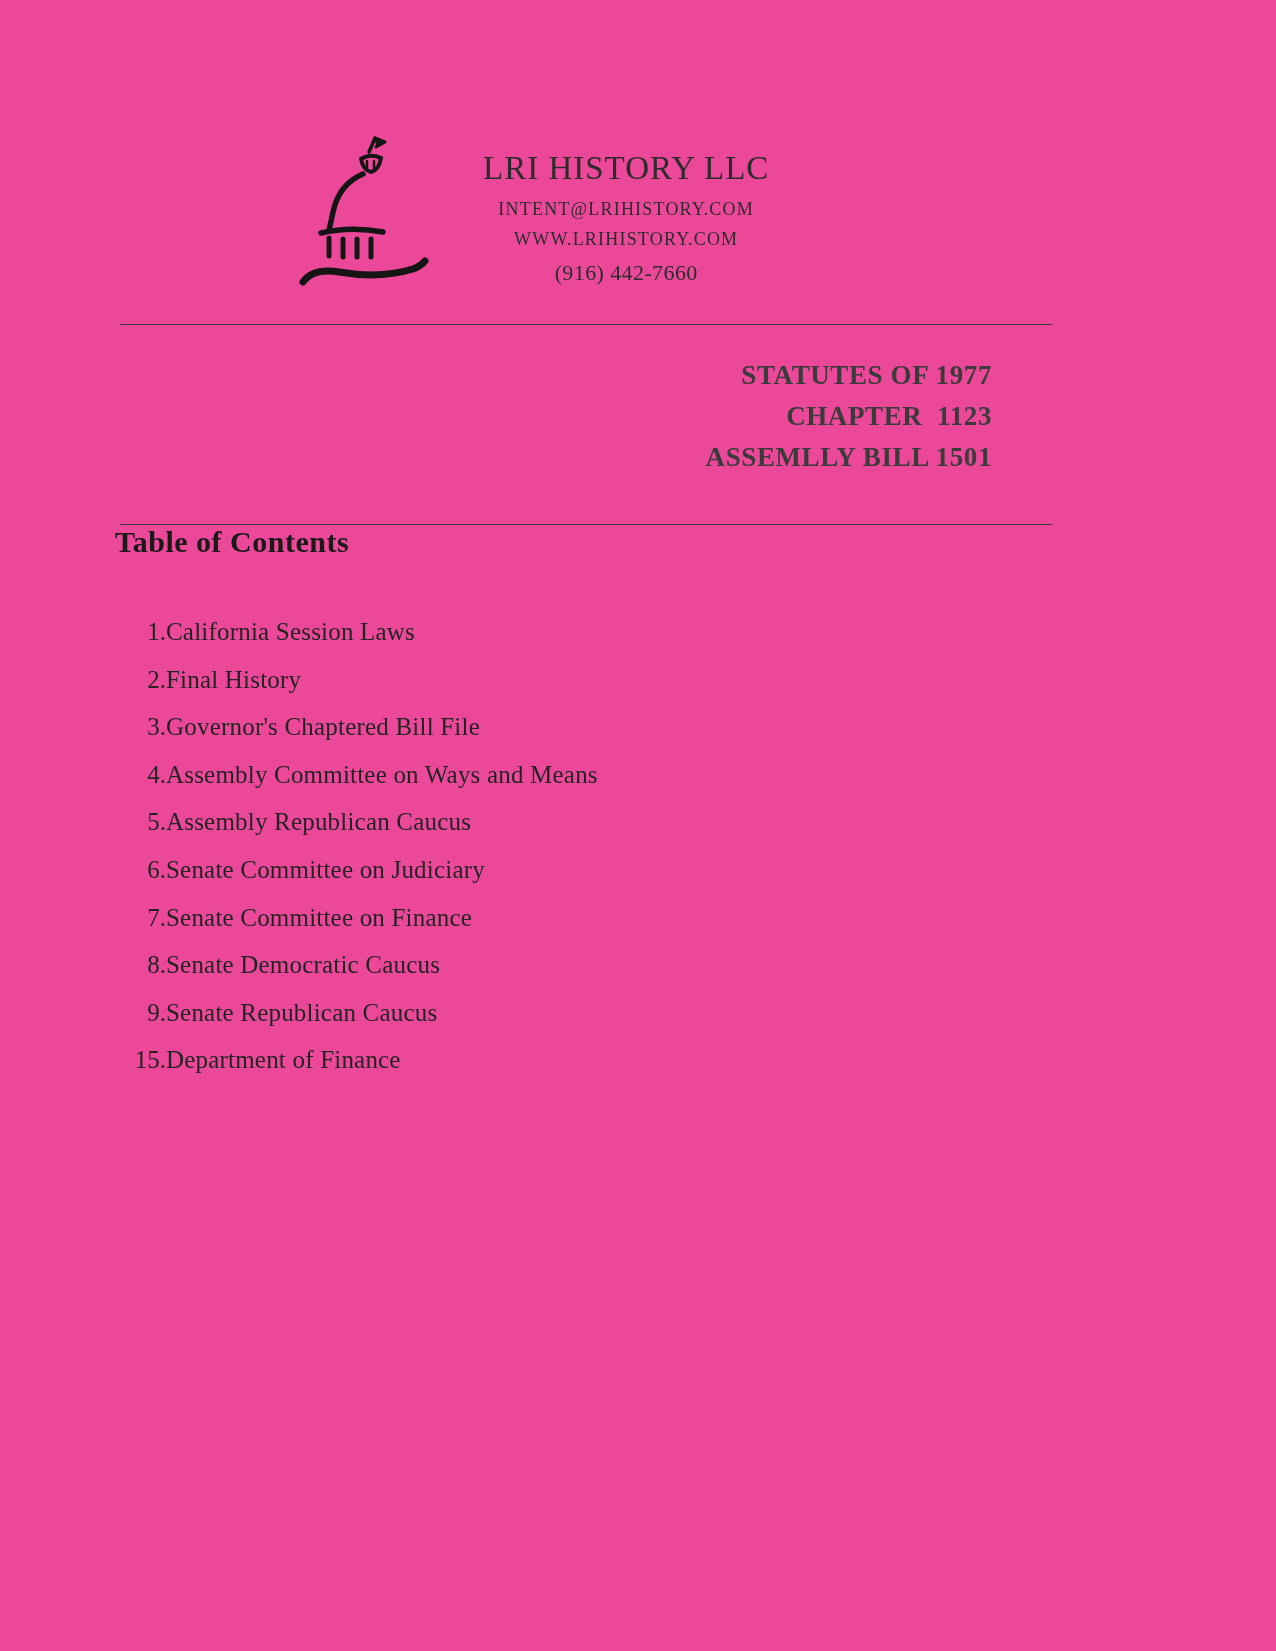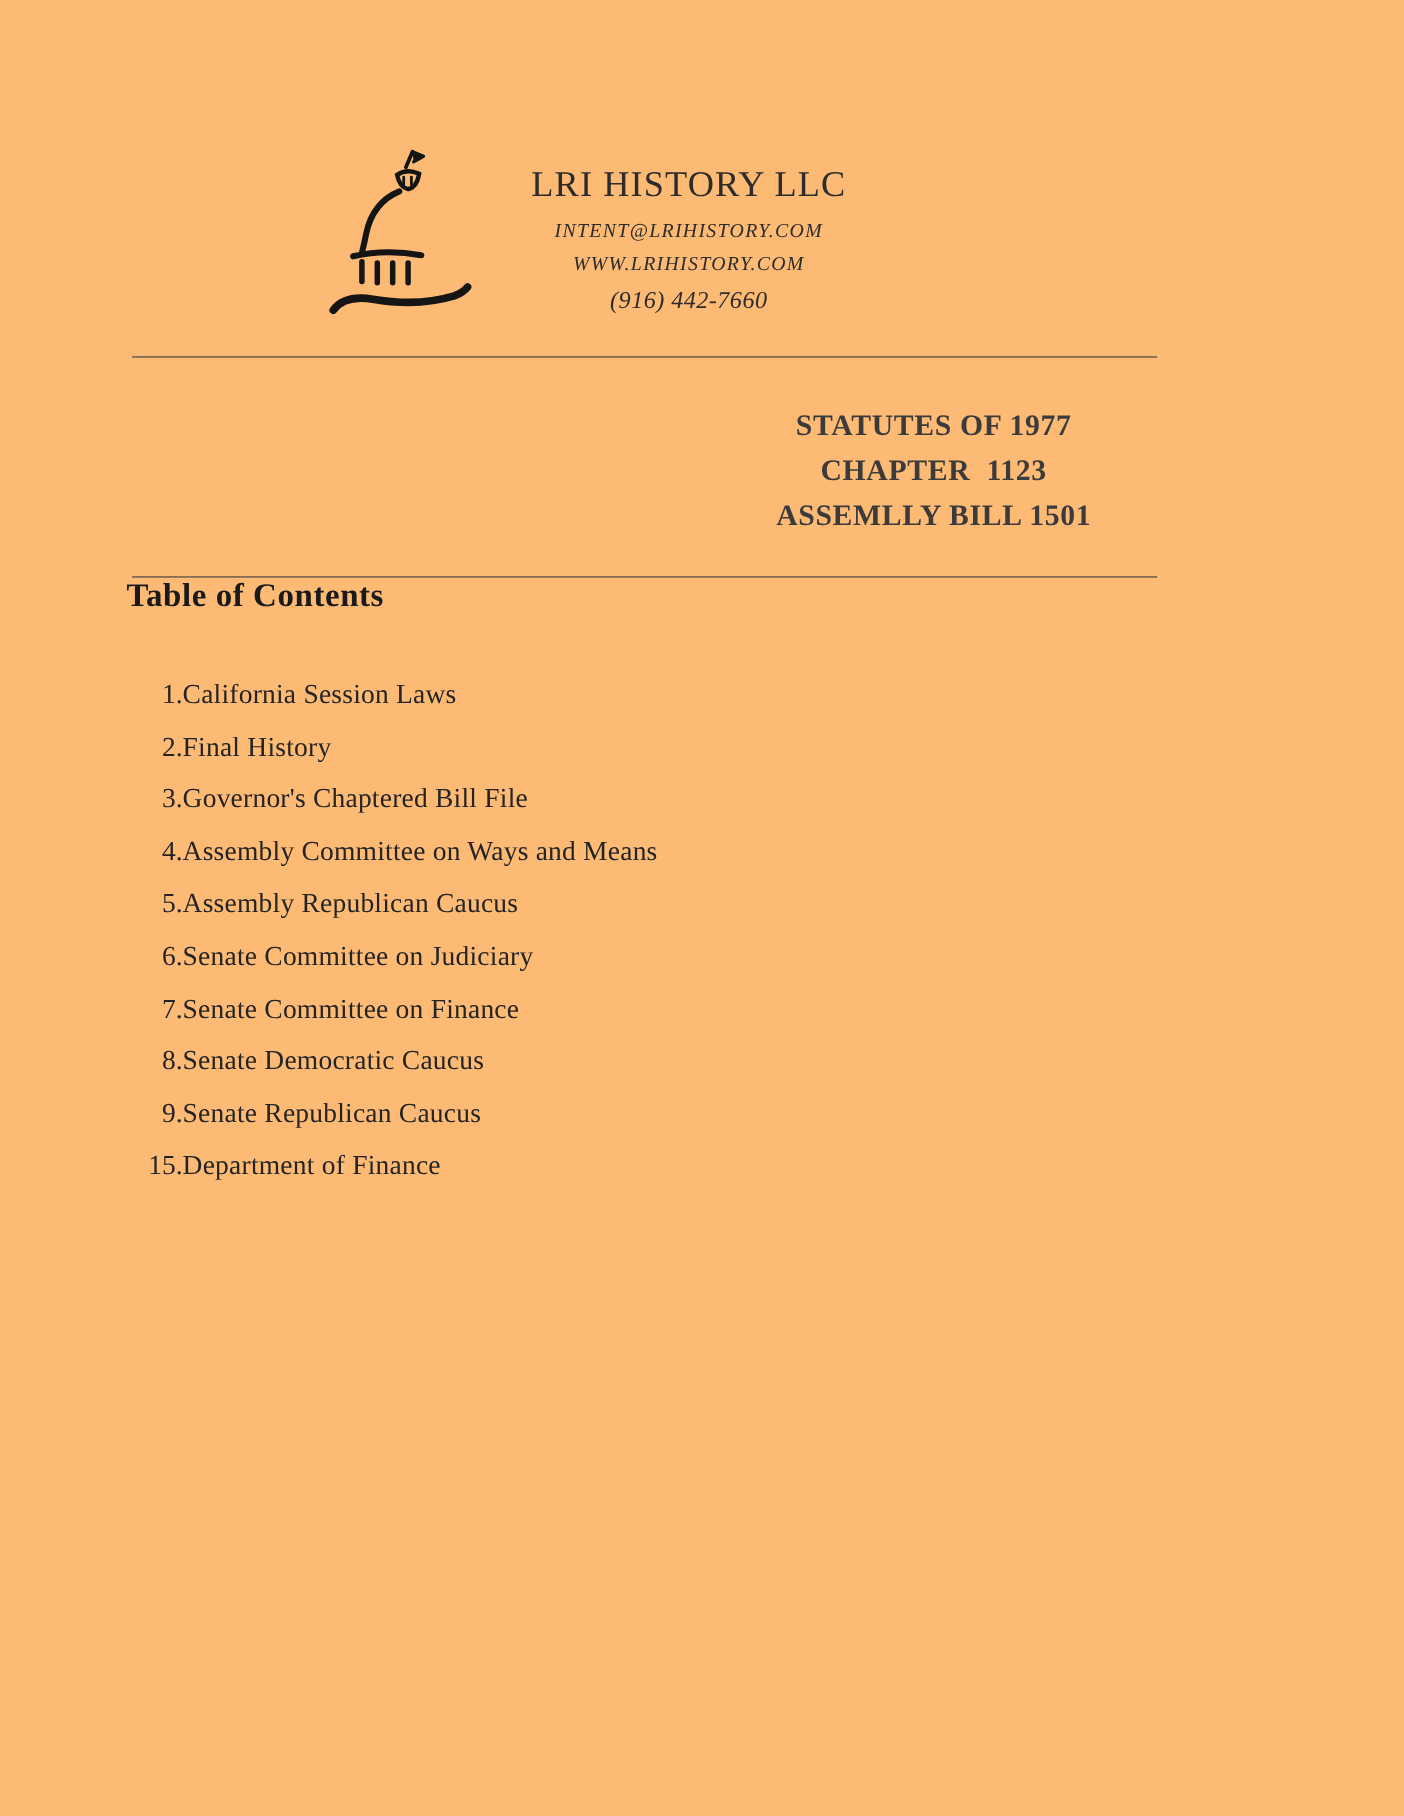--- a/index.html
+++ b/index.html
@@ -5,21 +5,21 @@
   * { margin: 0; padding: 0; box-sizing: border-box; }
   html, body { background: #ffffff; }
   body {
     width: 1276px;
     height: 1651px;
     font-family: "Liberation Serif", serif;
     color: #1f1f1f;
     position: relative;
     overflow: hidden;
   }
-  .page { position: relative; width: 1276px; height: 1651px; background: #fdba74; padding-left: 39px; }
+  .page { position: relative; width: 1276px; height: 1651px; background: #ec4899; padding-left: 39px; }
 
   
   .letterhead {
     position: absolute;
     top: 126px;
     left: 295px;
     display: flex;
     align-items: flex-start;
     gap: 38px;
   }
@@ -36,21 +36,20 @@
     letter-spacing: 1px;
     color: #2c2c2c;
     white-space: pre;
   }
   .contact-line {
     font-size: 18px;
     letter-spacing: 1.2px;
     color: #2c2c2c;
     margin-top: 12px;
     white-space: pre;
-    font-style: italic;
   }
   .contact-line.web { margin-top: 9px; }
   .contact-line.phone {
     font-size: 22px;
     letter-spacing: 0.4px;
     margin-top: 10px;
   }
 
   
   .rule {
@@ -60,23 +59,23 @@
     height: 0;
     border: none;
     border-top: 1.6px solid #3a3a3a;
   }
   .rule.top { top: 324px; }
   .rule.bottom { top: 524px; }
 
   
   .title-block {
     position: absolute;
-    top: 366px;
+    top: 355px;
     right: 284px;
-    text-align: center;
+    text-align: right;
     font-weight: bold;
     font-size: 27px;
     line-height: 41px;
     letter-spacing: 0.6px;
     color: #3b3b3b;
   }
   .title-block div { white-space: pre; }
 
   
   .toc-heading {

